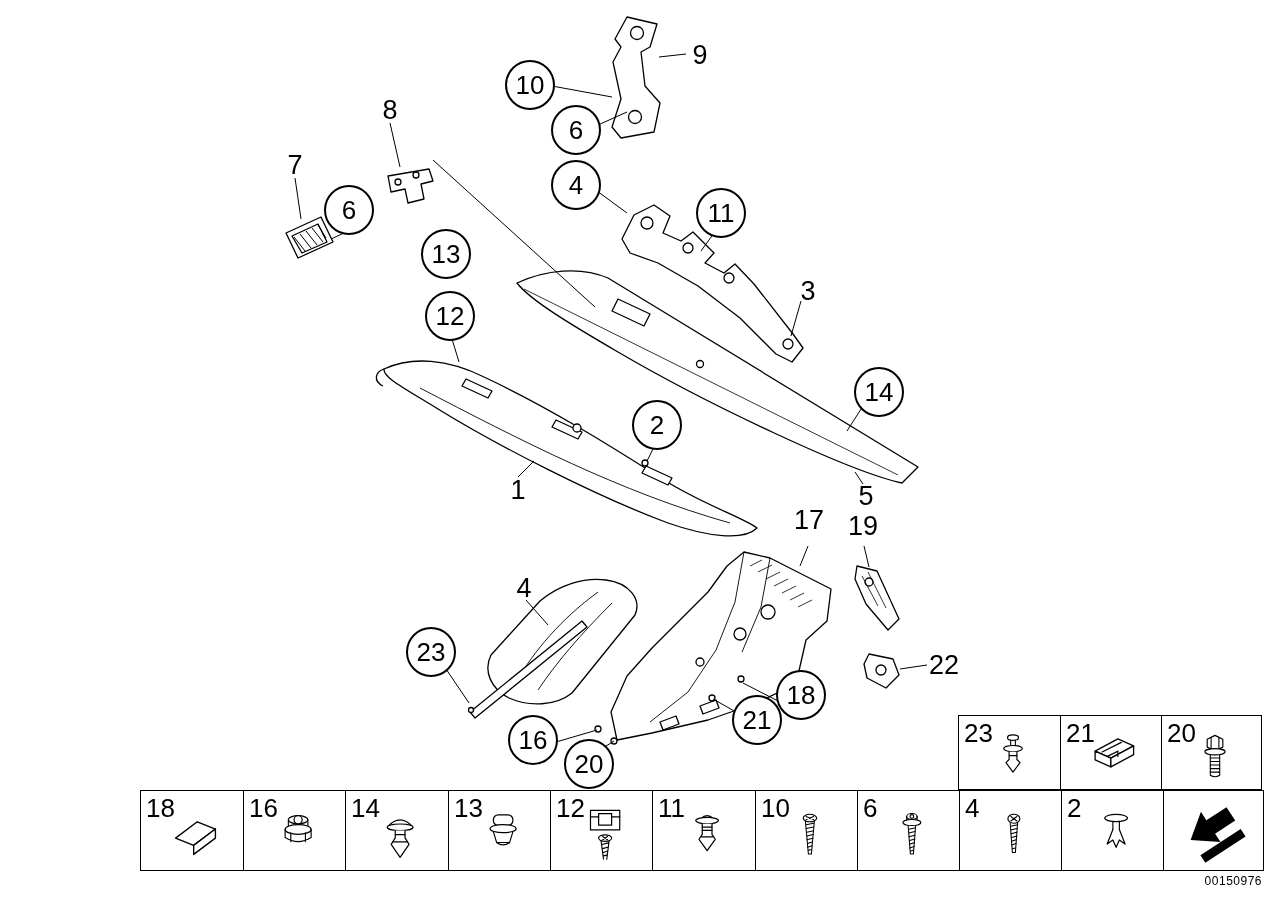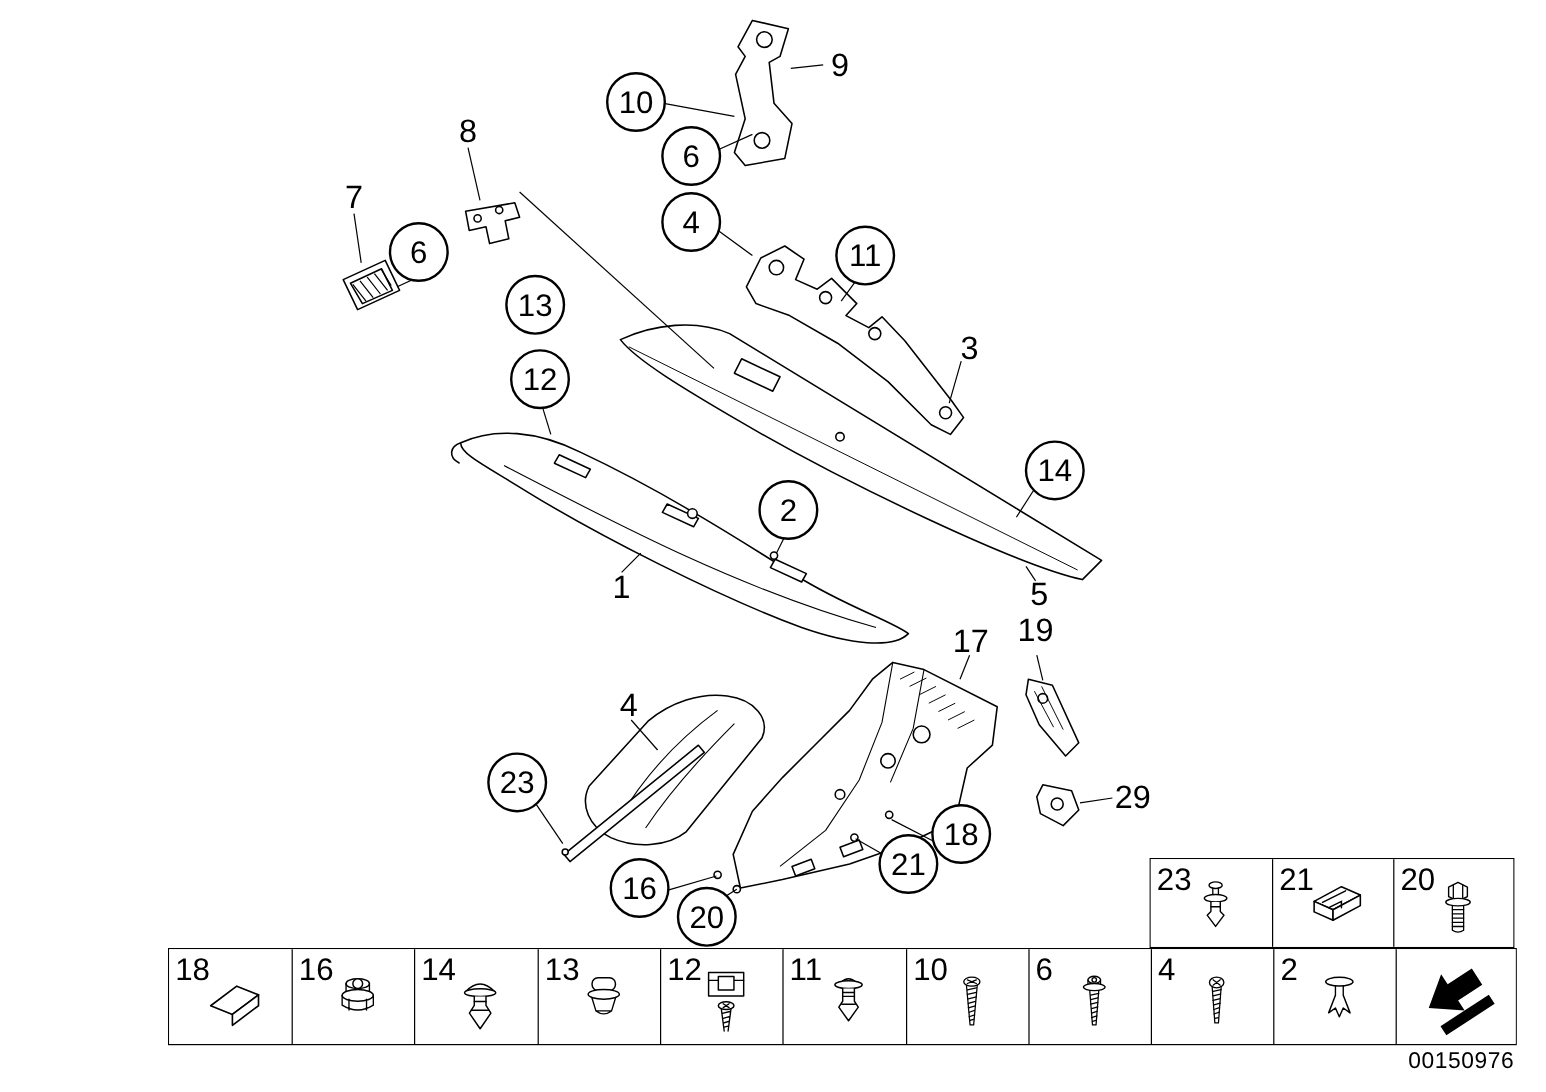--- a/index.html
+++ b/index.html
@@ -9,21 +9,21 @@
   .callout{position:absolute;transform:translate(-50%,-50%);display:flex;align-items:center;
            justify-content:center;font-size:26px;line-height:1;}
   .callout.circled{width:46px;height:46px;border:2.6px solid #000;border-radius:50%;background:#fff;cursor:pointer;}
   .callout.plain{font-size:27px;cursor:pointer;}
   .legend{position:absolute;display:flex;border:1px solid #000;background:#fff;box-sizing:border-box;}
   .cell{position:relative;box-sizing:border-box;border-left:1px solid #000;flex:0 0 auto;background:#fff;cursor:pointer;}
   .cell:first-child{border-left:none;}
   .cell .num{position:absolute;left:5px;top:2px;font-size:26px;}
   .cell svg{position:absolute;left:50%;top:52%;transform:translate(-44%,-46%);}
   .cell.arrow-cell svg{transform:translate(-50%,-50%);}
-  .doc-number{position:absolute;top:874px;right:26px;font-size:19px;letter-spacing:0.5px;}
+  .doc-number{position:absolute;top:874px;right:26px;font-size:12px;letter-spacing:0.5px;}
   .ic{stroke:#000;stroke-width:1.5;fill:#fff;stroke-linejoin:round;stroke-linecap:round;}
   .icl{stroke:#000;stroke-width:1.4;fill:none;stroke-linecap:round;}
 </style>
 </head>
 <body>
 
 <div class="stage">
 
   <svg class="drawing" width="1288" height="910" viewBox="0 0 1288 910">
     <g fill="#fff" stroke="#000" stroke-width="1.3" stroke-linejoin="round">
@@ -178,24 +178,24 @@
   <div class="callout circled" style="left:589px;top:764px">
       <span>20</span>
     </div>
 
   <div class="callout plain" style="left:700px;top:55px">9</div>
   <div class="callout plain" style="left:390px;top:110px">8</div>
   <div class="callout plain" style="left:295px;top:165px">7</div>
   <div class="callout plain" style="left:808px;top:291px">3</div>
   <div class="callout plain" style="left:518px;top:490px">1</div>
   <div class="callout plain" style="left:866px;top:496px">5</div>
-  <div class="callout plain" style="left:809px;top:535px">17</div>
+  <div class="callout plain" style="left:809px;top:520px">17</div>
   <div class="callout plain" style="left:863px;top:526px">19</div>
   <div class="callout plain" style="left:524px;top:588px">4</div>
-  <div class="callout plain" style="left:944px;top:665px">29</div>
+  <div class="callout plain" style="left:944px;top:665px">22</div>
 
   <div class="legend" style="left:958px;top:715px;height:75px">
     <div class="cell" style="width:101px">
       <span class="num">23</span>
       <svg width="50" height="60" viewBox="0 0 64 64">
         <ellipse class="ic" cx="32" cy="8" rx="7" ry="3.5"></ellipse>
         <path class="icl" d="M29,11 L29,19 M35,11 L35,19"></path>
         <ellipse class="ic" cx="32" cy="22" rx="12" ry="4"></ellipse>
         <path class="ic" d="M27,26 L27,36 L23,40 L32,52 L41,40 L37,36 L37,26"></path>
         <path class="icl" d="M27,31 L37,31"></path>

